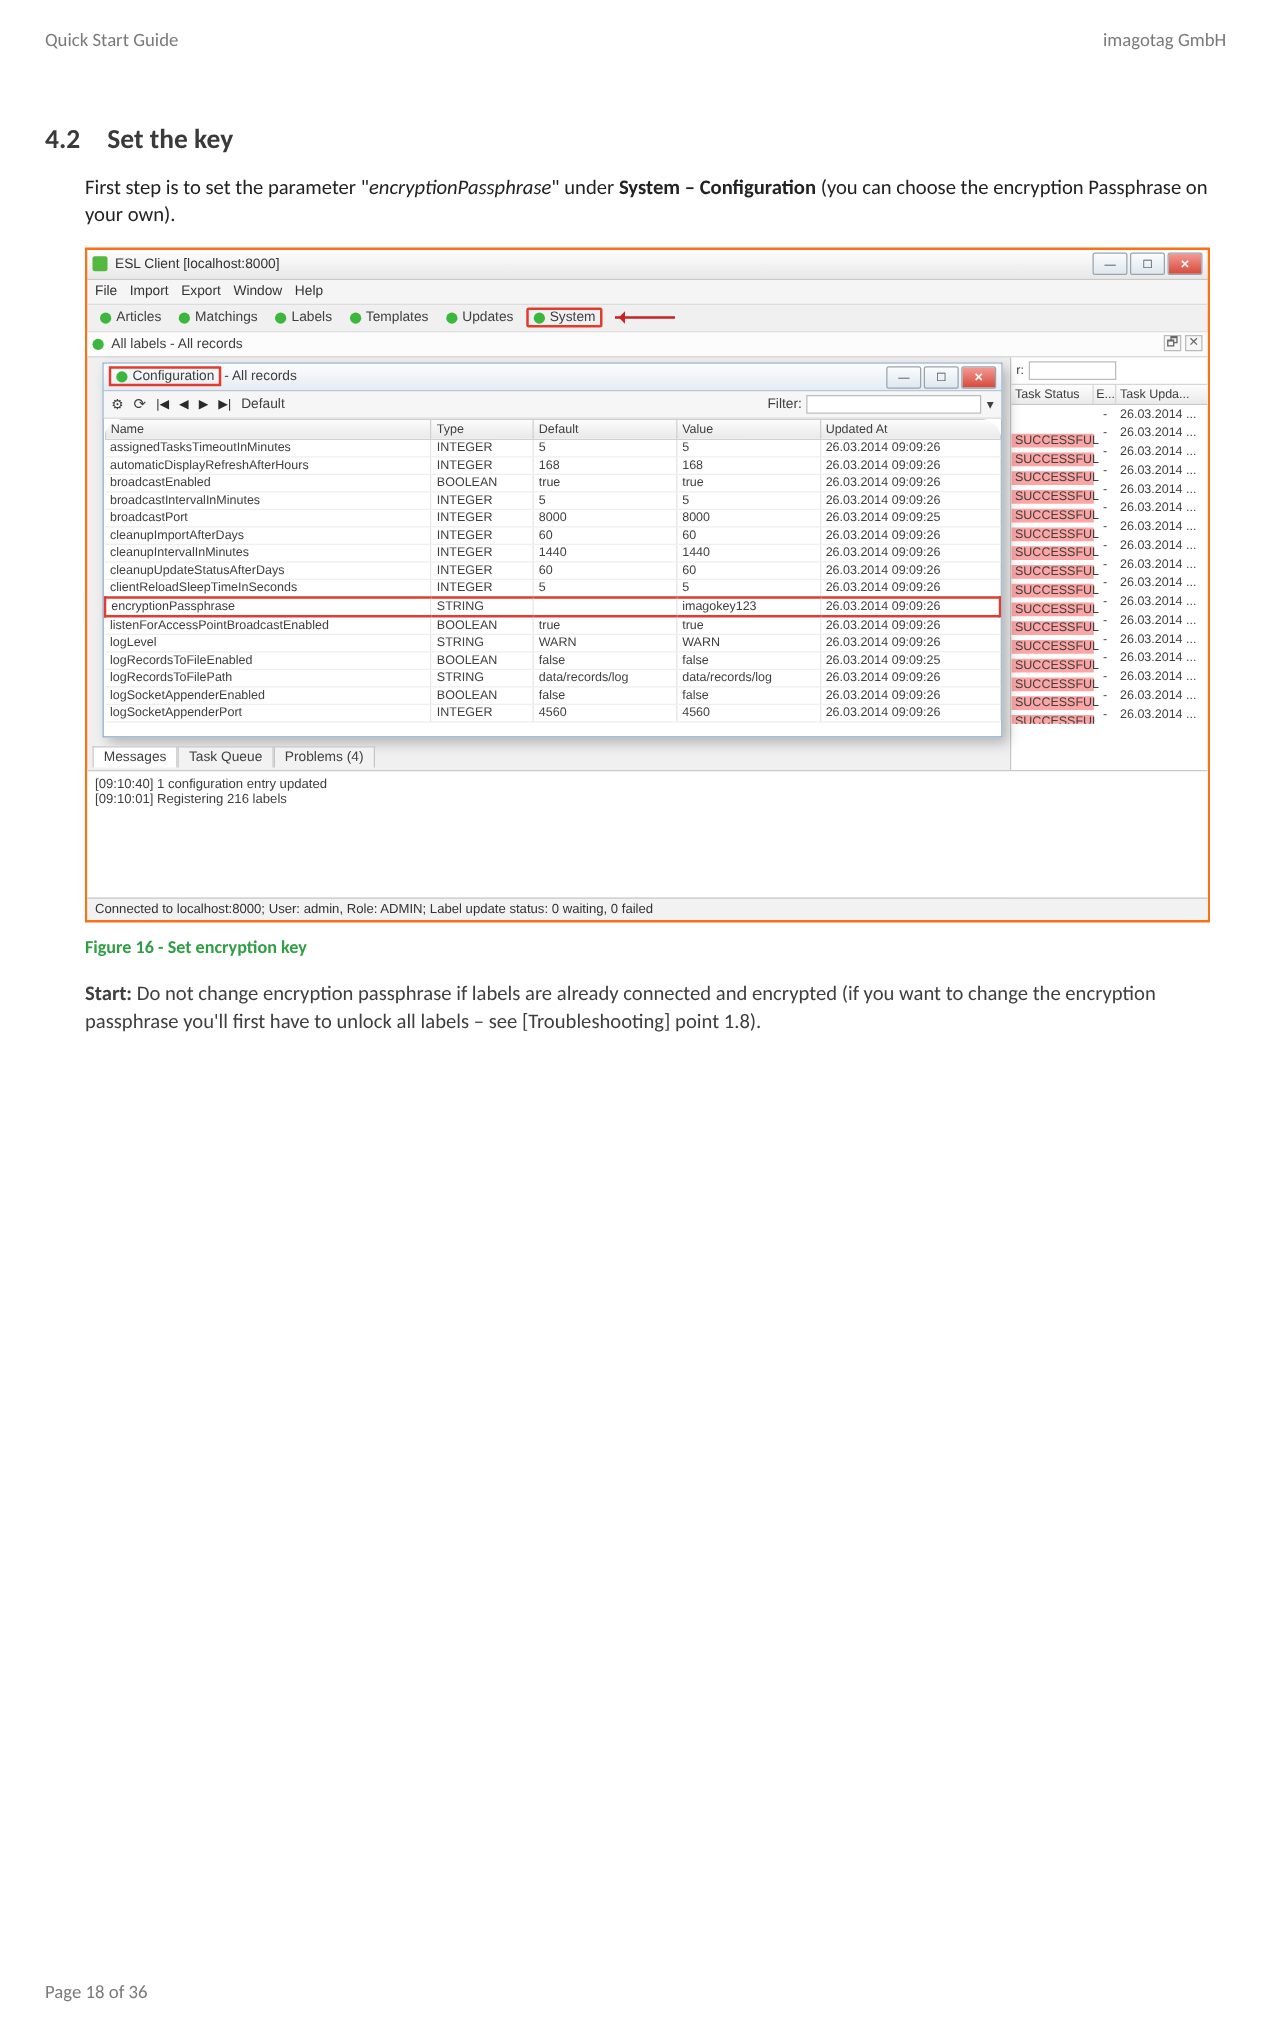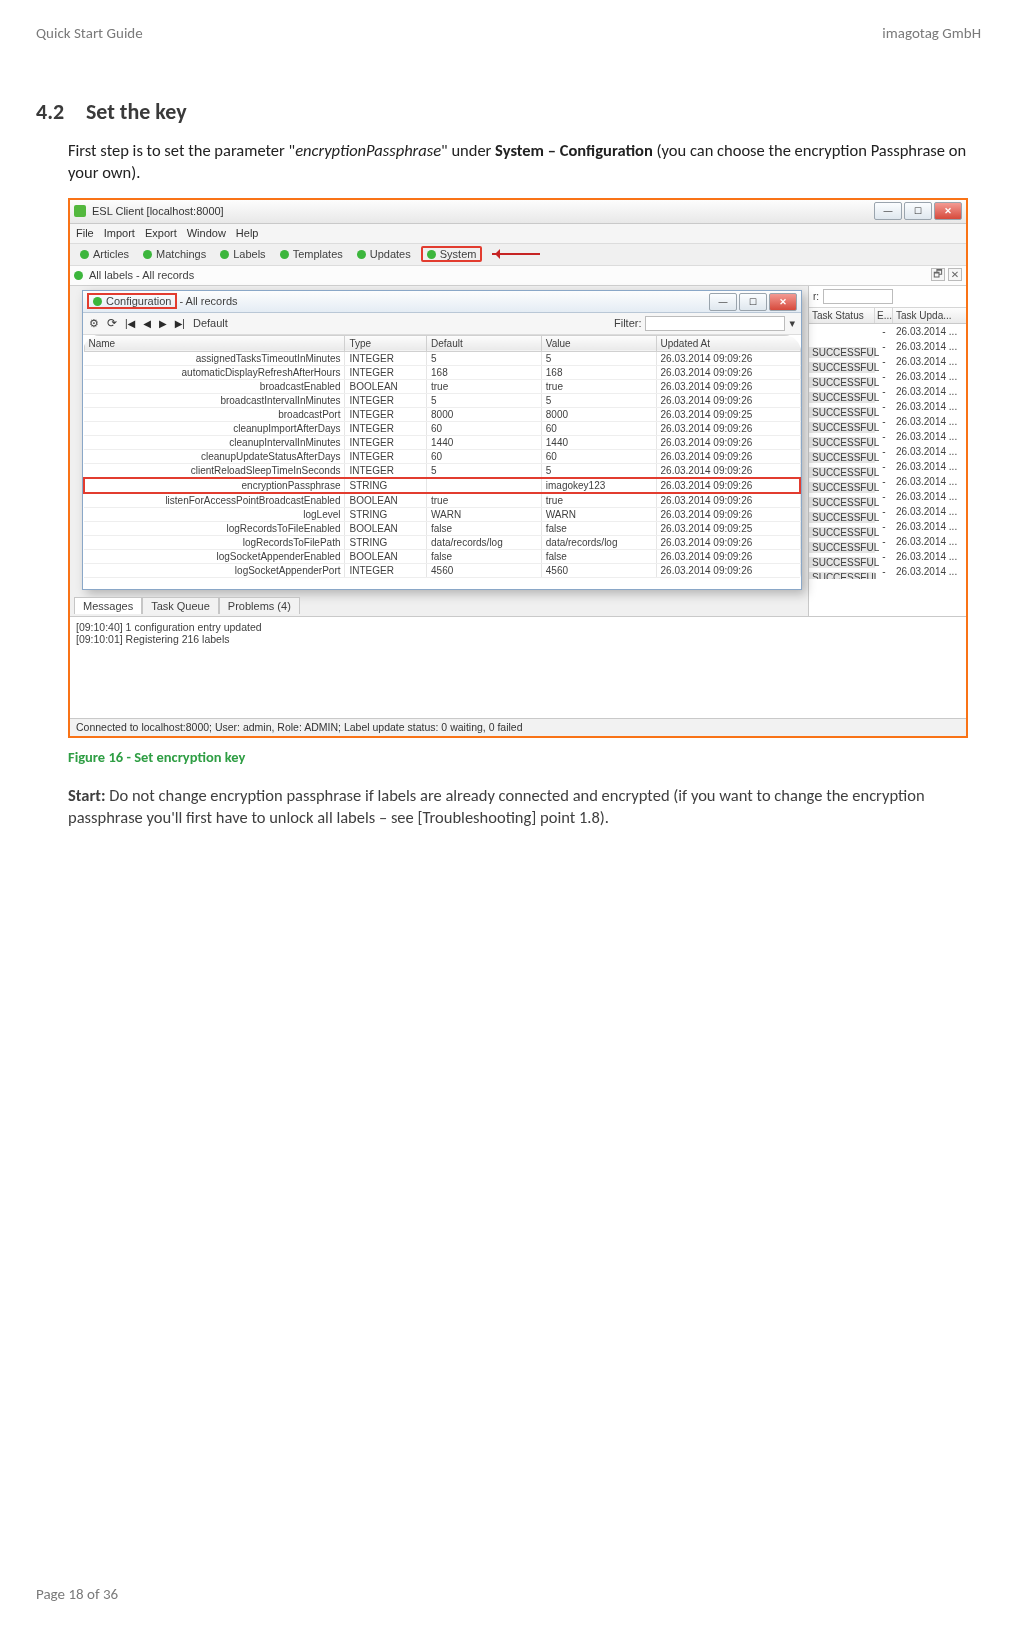--- a/index.html
+++ b/index.html
@@ -108,21 +108,21 @@
     overflow:hidden;
   }
   .sp-filterrow { display:flex; align-items:center; height:22px; padding:0 4px; gap:4px; border-bottom:1px solid #d6d6d6;}
   .sp-filterrow input { width:70px; height:15px; border:1px solid #bcbcbc; font-size:10px;}
   .sp-head { display:flex; font-size:10px; background:linear-gradient(#fdfdfd,#eaeaea); border-bottom:1px solid #c9c9c9;}
   .sp-head span:nth-child(1){width:66px;padding:2px 3px;border-right:1px solid #d6d6d6;}
   .sp-head span:nth-child(2){width:18px;padding:2px 2px;border-right:1px solid #d6d6d6;text-align:center;}
   .sp-head span:nth-child(3){flex:1;padding:2px 3px;}
   .sp-body{overflow:hidden;}
   .sp-row{display:flex;height:15px;align-items:center;font-size:10px;}
-  .sp-row .s1{width:66px;background:#e5e5e5;padding:0 3px;margin-top:43px;}
+  .sp-row .s1{width:66px;background:#fca5a5;padding:0 3px;margin-top:43px;}
   .sp-row .s2{width:18px;text-align:center;}
   .sp-row .s3{flex:1;padding:0 3px;}
 
   .inner-window {
     position:absolute; left:12px; top:24px; width:720px; height:300px;
     background:#fff; border:1px solid #8aa7c7;
     box-shadow: 4px 4px 10px rgba(0,0,0,.25);
   }
   .iw-title {
     height:22px; background:linear-gradient(#fdfdfd,#e4ecf4);
@@ -137,21 +137,21 @@
   .nav-btn{color:#2a2a2a;font-size:10px;}
   .iw-filter{margin-left:auto;display:flex;align-items:center;gap:4px;}
   .iw-filter input{width:140px;height:15px;border:1px solid #bcbcbc;}
 
   .grid { width:100%; border-collapse:collapse; font-size:10px; }
   .grid th {
     background:linear-gradient(#fdfdfd,#e9e9e9); border:1px solid #d0d0d0;
     text-align:left; font-weight:400; padding:2px 4px;
   }
   .grid td { border-right:1px solid #e6e6e6; border-bottom:1px solid #eee; padding:1px 4px; height:14px; white-space:nowrap;}
-  .grid td:first-child{min-width:180px;text-align:right;}
+  .grid td:first-child{min-width:180px;}
   tr.hl-red-row td{border-top:2px solid #e23c2f;border-bottom:2px solid #e23c2f;}
   tr.hl-red-row td:first-child{border-left:2px solid #e23c2f;}
   tr.hl-red-row td:last-child{border-right:2px solid #e23c2f;}
 
   .bottom-tabs{position:absolute;left:4px;top:330px;height:20px;display:flex;align-items:center;gap:0;}
   .btab{border:1px solid #c6c6c6;border-bottom:none;background:#f2f2f2;padding:2px 8px;font-size:11px;}
   .btab.active{background:#fff;}
 
   .log-area{position:absolute;left:0;right:0;top:350px;bottom:18px;background:#fff;border-top:1px solid #c9c9c9;padding:4px 6px;font-size:10.5px;overflow:auto;}
   .status-bar{position:absolute;left:0;right:0;bottom:0;height:18px;background:#f2f2f2;border-top:1px solid #c9c9c9;display:flex;align-items:center;padding:0 6px;font-size:10.5px;color:#333;}

